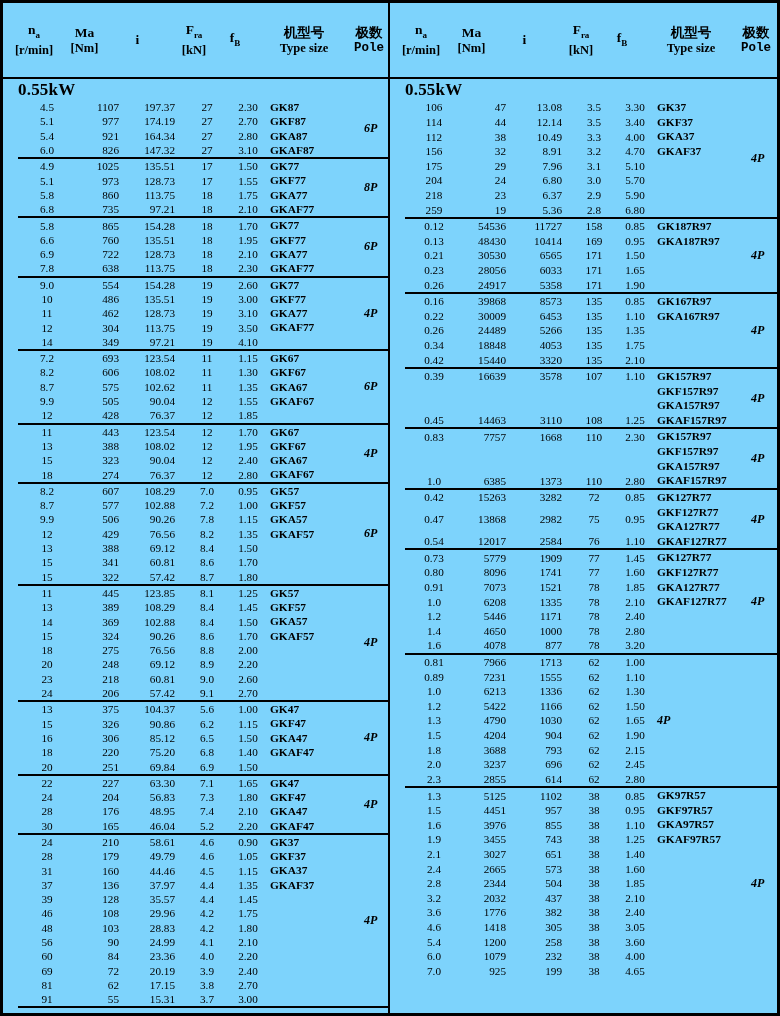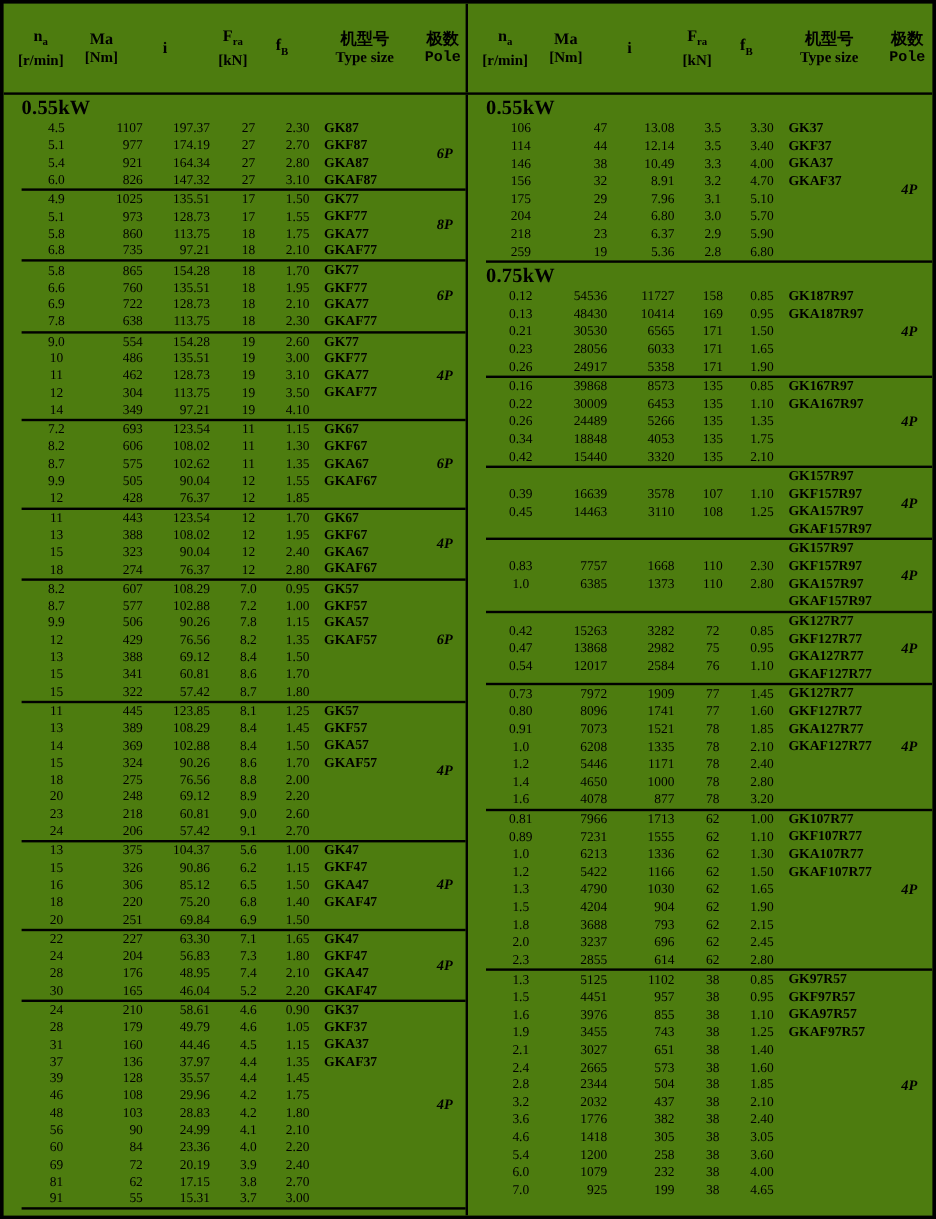--- a/index.html
+++ b/index.html
@@ -1,18 +1,18 @@
 <!DOCTYPE html>
 <html><head>
 <meta charset="utf-8">
 <style>
   html,body { margin:0; padding:0; background:#e8e8e8; }
   .sheet {
     width:780px; height:1016px; box-sizing:border-box;
-    background:#4d7c0f; border:3px solid #000;
+    background:#7dd3fc; border:3px solid #000;
     display:flex; flex-direction:column;
     font-family:"Liberation Serif","DejaVu Serif",serif;
     color:#000; margin:0 auto; overflow:hidden;
   }
   
   .hdr-row { display:flex; border-bottom:2.5px solid #000; height:74px; flex:none; }
   .hdr-panel { width:50%; box-sizing:border-box; display:flex; align-items:center; padding-left:2px; }
   .hdr-panel.divider { border-right:2px solid #000; }
   .hcell { display:flex; flex-direction:column; align-items:center; justify-content:center; font-weight:bold; }
   .hline1 { font-size:13.5px; line-height:16px; }
@@ -21,21 +21,21 @@
   .pole-en { font-family:"Liberation Mono","DejaVu Sans Mono",monospace; font-size:12.5px; }
   
   .body-row { display:flex; flex:1; min-height:0; }
   .panel { width:50%; box-sizing:border-box; display:flex; flex-direction:column; padding-left:15px; }
   .panel.divider { border-right:2px solid #000; }
   .panel-left  { --rh:14.30px; }
   .panel-right { --rh:14.62px; }
   .section-title { font-size:17px; font-weight:bold; line-height:21px; height:21px; flex:none; letter-spacing:0.2px; }
   .group { display:flex; align-items:stretch; flex:none; }
   .group.sep { border-bottom:2px solid #000; }
-  .rowsblock { display:flex; flex-direction:column; justify-content:center; flex:none; }
+  .rowsblock { display:flex; flex-direction:column; justify-content:space-between; flex:none; }
   .row { height:var(--rh); display:flex; align-items:center; font-size:11.2px; }
   .c-na  { width:58px;  text-align:center; }
   .c-ma  { width:50px;  text-align:right; padding-right:7px; box-sizing:border-box; }
   .c-i   { width:62px;  text-align:right; padding-right:13px; box-sizing:border-box; }
   .c-fra { width:38px;  text-align:center; }
   .c-fb  { width:44px;  text-align:center; }
   .models { width:94px; display:flex; flex-direction:column; flex:none; }
   .model { font-weight:bold; font-size:11.4px; line-height:var(--rh); white-space:nowrap; }
   .pole { width:36px; display:flex; align-items:center; justify-content:flex-start; flex:none; }
   .pole-label { font-weight:bold; font-size:12px;font-style:italic; }
@@ -697,21 +697,21 @@
               <span class="c-fb">3.30</span>
             </div>
             <div class="row">
               <span class="c-na">114</span>
               <span class="c-ma">44</span>
               <span class="c-i">12.14</span>
               <span class="c-fra">3.5</span>
               <span class="c-fb">3.40</span>
             </div>
             <div class="row">
-              <span class="c-na">146</span>
+              <span class="c-na">112</span>
               <span class="c-ma">38</span>
               <span class="c-i">10.49</span>
               <span class="c-fra">3.3</span>
               <span class="c-fb">4.00</span>
             </div>
             <div class="row">
               <span class="c-na">156</span>
               <span class="c-ma">32</span>
               <span class="c-i">8.91</span>
               <span class="c-fra">3.2</span>
@@ -749,21 +749,20 @@
           <div class="models">
             <div class="model">GK37</div>
             <div class="model">GKF37</div>
             <div class="model">GKA37</div>
             <div class="model">GKAF37</div>
           </div>
           <div class="pole">
             <span class="pole-label">4P</span>
           </div>
         </div>
-        <div class="section-title">0.75kW</div>
         <div class="group sep">
           <div class="rowsblock">
             <div class="row">
               <span class="c-na">0.12</span>
               <span class="c-ma">54536</span>
               <span class="c-i">11727</span>
               <span class="c-fra">158</span>
               <span class="c-fb">0.85</span>
             </div>
             <div class="row">
@@ -934,21 +933,21 @@
             <div class="model">GKAF127R77</div>
           </div>
           <div class="pole">
             <span class="pole-label">4P</span>
           </div>
         </div>
         <div class="group sep">
           <div class="rowsblock">
             <div class="row">
               <span class="c-na">0.73</span>
-              <span class="c-ma">7972</span>
+              <span class="c-ma">5779</span>
               <span class="c-i">1909</span>
               <span class="c-fra">77</span>
               <span class="c-fb">1.45</span>
             </div>
             <div class="row">
               <span class="c-na">0.80</span>
               <span class="c-ma">8096</span>
               <span class="c-i">1741</span>
               <span class="c-fra">77</span>
               <span class="c-fb">1.60</span>
@@ -1057,26 +1056,20 @@
               <span class="c-fra">62</span>
               <span class="c-fb">2.45</span>
             </div>
             <div class="row">
               <span class="c-na">2.3</span>
               <span class="c-ma">2855</span>
               <span class="c-i">614</span>
               <span class="c-fra">62</span>
               <span class="c-fb">2.80</span>
             </div>
-          </div>
-          <div class="models">
-            <div class="model">GK107R77</div>
-            <div class="model">GKF107R77</div>
-            <div class="model">GKA107R77</div>
-            <div class="model">GKAF107R77</div>
           </div>
           <div class="pole">
             <span class="pole-label">4P</span>
           </div>
         </div>
         <div class="group">
           <div class="rowsblock">
             <div class="row">
               <span class="c-na">1.3</span>
               <span class="c-ma">5125</span>

